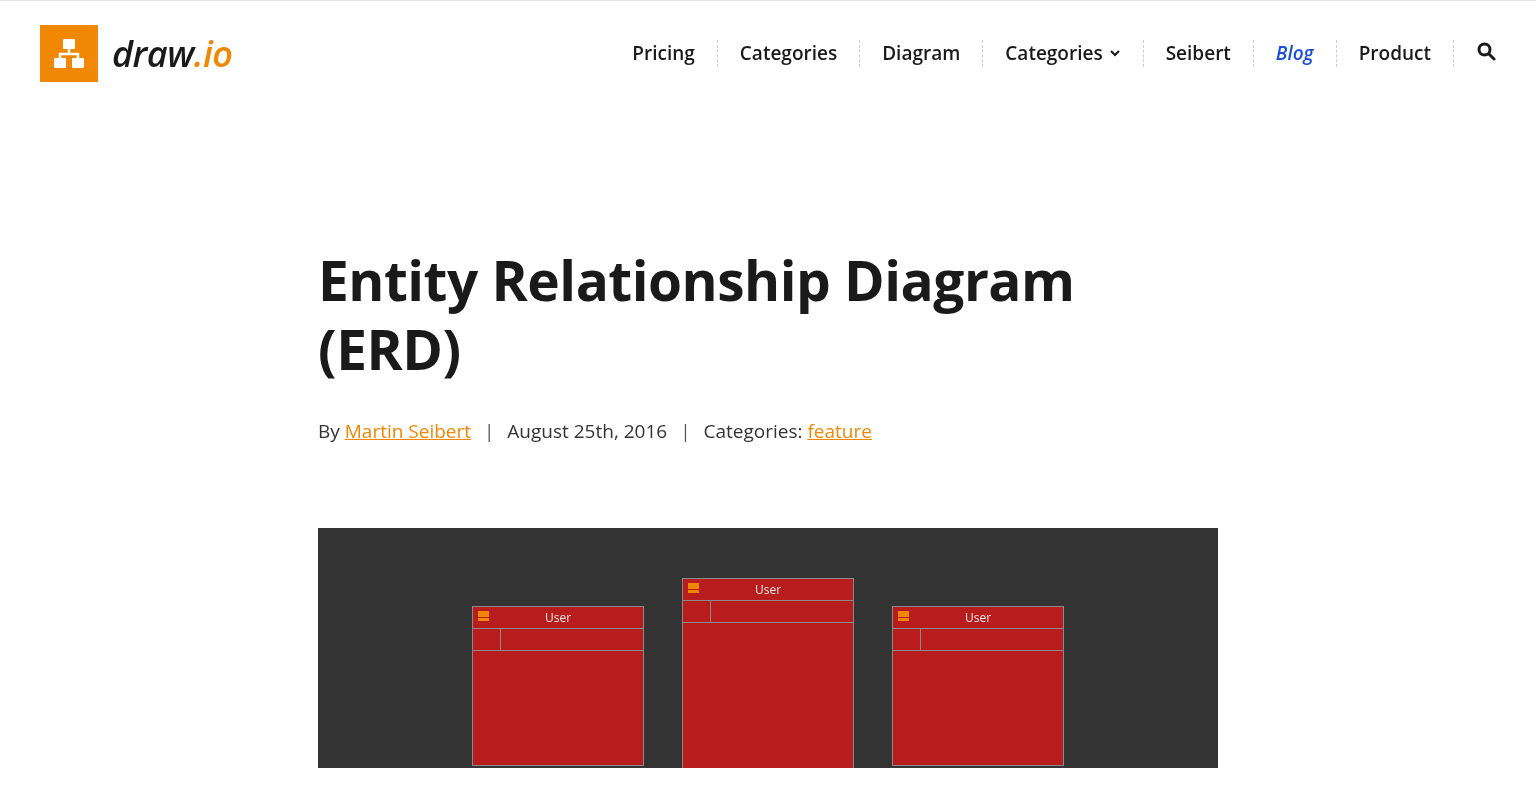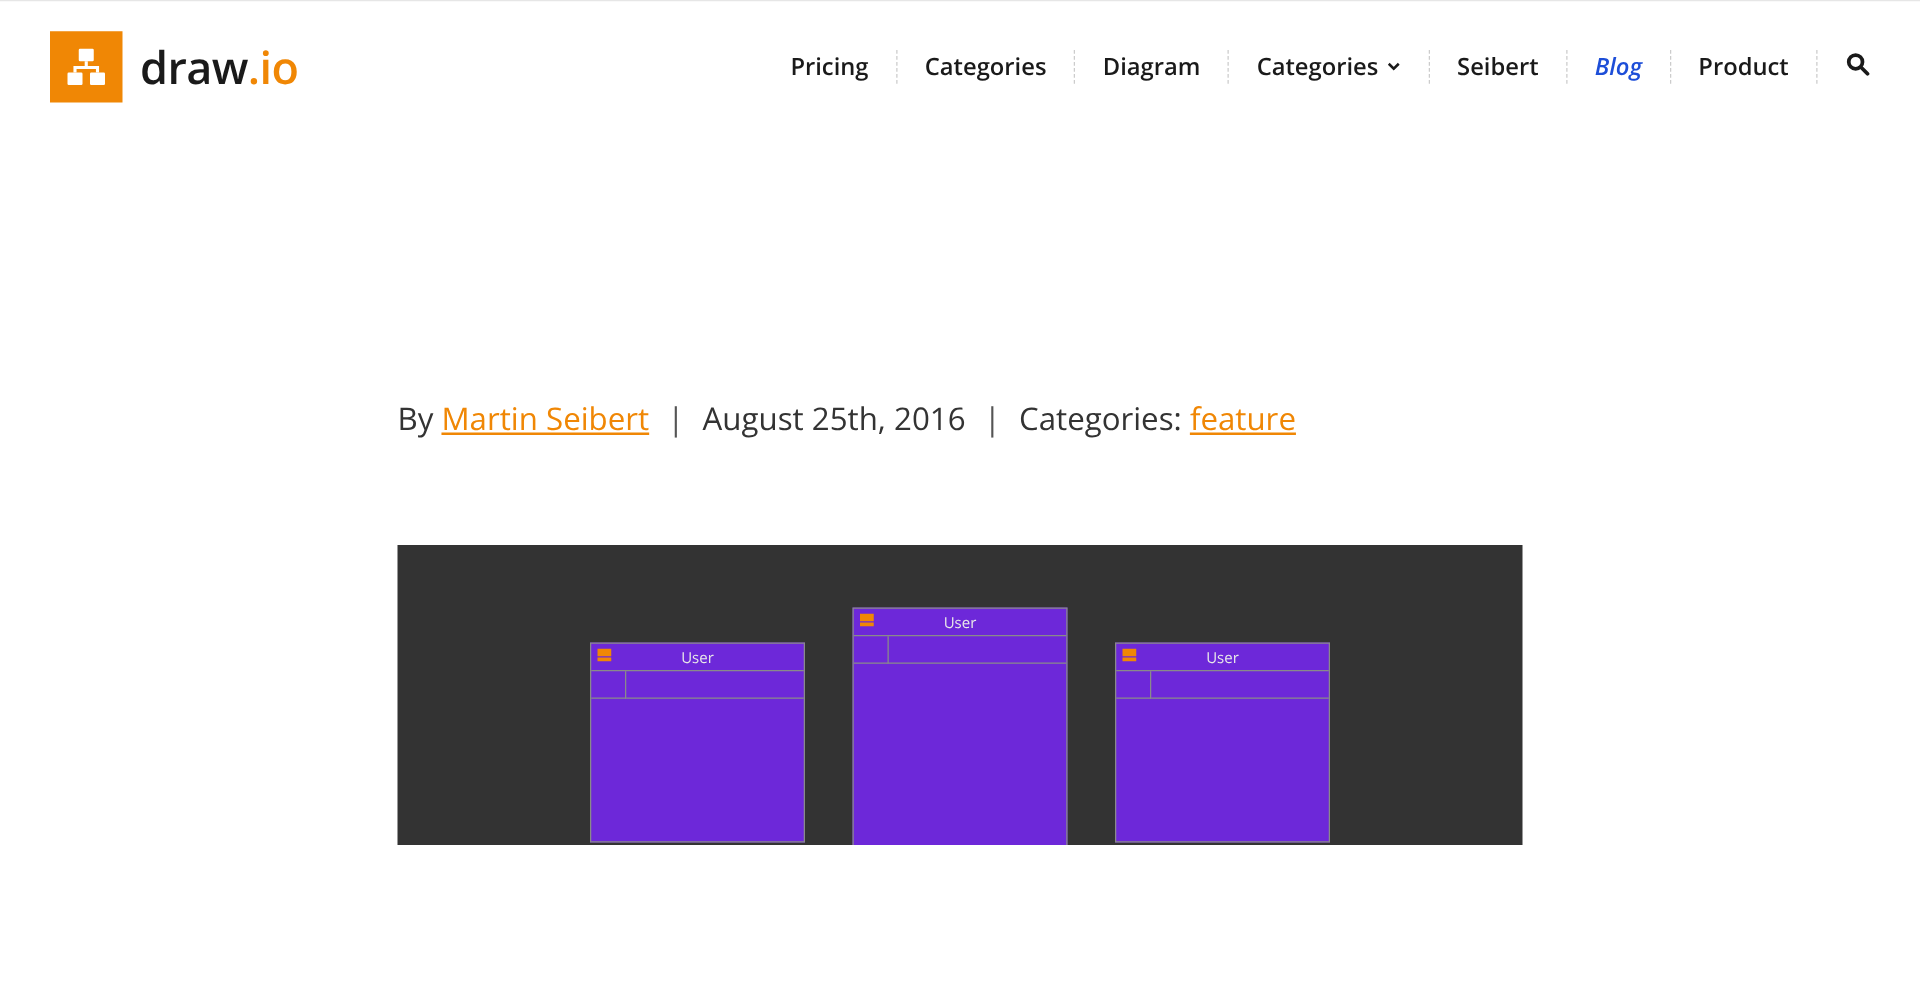--- a/index.html
+++ b/index.html
@@ -22,20 +22,21 @@
   .header {
     display: flex;
     align-items: center;
     padding: 24px 40px 24px 40px;
     justify-content: space-between;
   }
   .logo {
     display: flex;
     align-items: center;
     gap: 14px;
+    font-style: italic;
   }
   .logo-mark {
     width: 58px;
     height: 57px;
     background: #f08705;
     display: flex;
     align-items: center;
     justify-content: center;
   }
   .logo-text {
@@ -78,23 +79,23 @@
     padding: 140px 10px 0 10px;
   }
   .title {
     font-size: 55px;
     font-weight: 700;
     line-height: 1.25;
     color: #1a1a1a;
     letter-spacing: -0.5px;
   }
   .meta {
-    font-size: 25px;
+    font-size: 19px;
     color: #333;
-    margin-top: 72px;
+    margin-top: 34px;
   }
   .meta a {
     color: #f08705;
     text-decoration: underline;
   }
   .sep { margin: 0 8px; color: #555; }
   .hero {
     margin-top: 84px;
     width: 100%;
     height: 240px;
@@ -106,21 +107,21 @@
     position: absolute;
     inset: 0;
     display: flex;
     justify-content: center;
     align-items: flex-start;
     gap: 38px;
     padding-top: 50px;
   }
   .erd-box {
     border: 1px solid #8a8a8a;
-    background: #6d28d9;
+    background: #b91c1c;
     position: relative;
     text-align: center;
   }
   .erd-box.small { width: 172px; height: 160px; margin-top: 28px; }
   .erd-box.large { width: 172px; height: 200px; }
   .erd-header {
     height: 22px;
     border-bottom: 1px solid #8a8a8a;
     display: flex;
     align-items: center;
@@ -210,20 +211,21 @@
           <svg width="20" height="20" viewBox="0 0 20 20">
             <circle cx="8.5" cy="8.5" r="5.5" fill="none" stroke="#1a1a1a" stroke-width="3"></circle>
             <line x1="13" y1="13" x2="18" y2="18" stroke="#1a1a1a" stroke-width="3" stroke-linecap="round"></line>
           </svg>
         </span>
       </a>
     </nav>
   </header>
 
   <main class="article">
+    <h1 class="title">Entity Relationship Diagram (ERD)</h1>
 
     <div class="meta">
       <span>By </span><a>Martin Seibert</a>
       <span class="sep">|</span>
       <span>August 25th, 2016</span>
       <span class="sep">|</span>
       <span>Categories: </span><a>feature</a>
     </div>
 
     <div class="hero">

